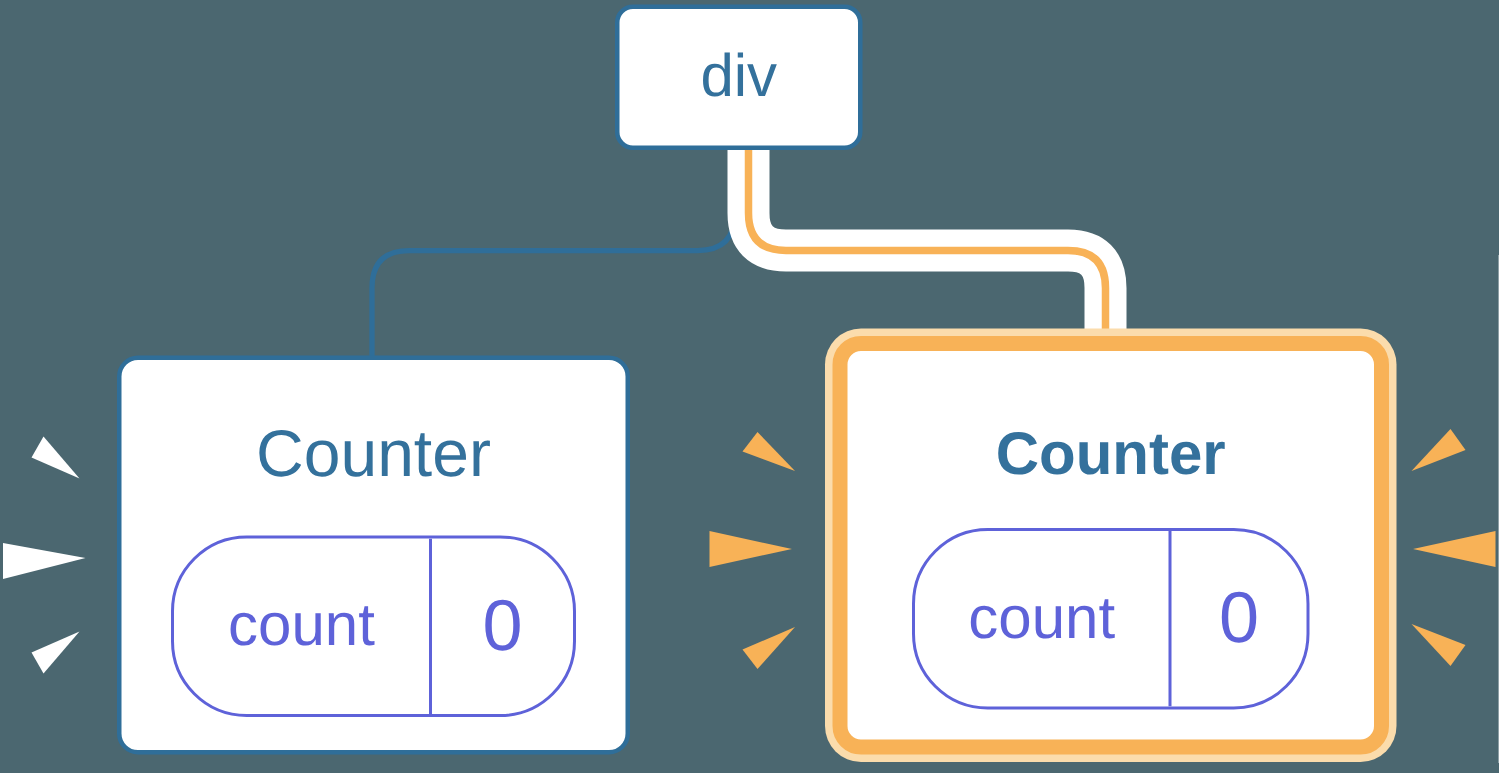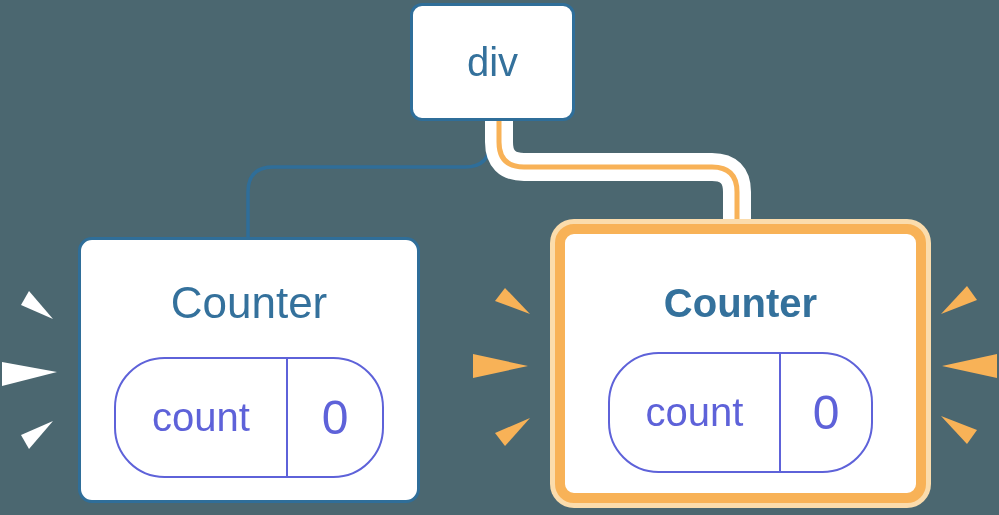--- a/index.html
+++ b/index.html
@@ -19,21 +19,21 @@
   }
   .edge-blue   { fill: none; stroke: var(--edge-blue, #2F6E99); stroke-width: 3.5; }
   .edge-casing { fill: none; stroke: var(--edge-casing-white, #FFFFFF); stroke-width: 28; }
   .edge-core   { fill: none; stroke: var(--highlight-orange, #F8B257); stroke-width: 5; }
   .burst-white-shape  { fill: var(--burst-white, #FFFFFF); }
   .burst-orange-shape { fill: var(--highlight-orange, #F8B257); }
 
   .node-div {
     position: absolute;
     left: 410px; top: 3px;
-    width: 165px; height: 118px;
+    width: 165px; height: 97px;
     box-sizing: border-box;
     background: #FFFFFF;
     border: 3.5px solid var(--node-border-blue, #2F6E99);
     border-radius: 12px;
     display: flex; align-items: center; justify-content: center;
     font-size: 40px; font-weight: 500;
     color: var(--node-text-blue, #34719C);
   }
 
   .card-left {

